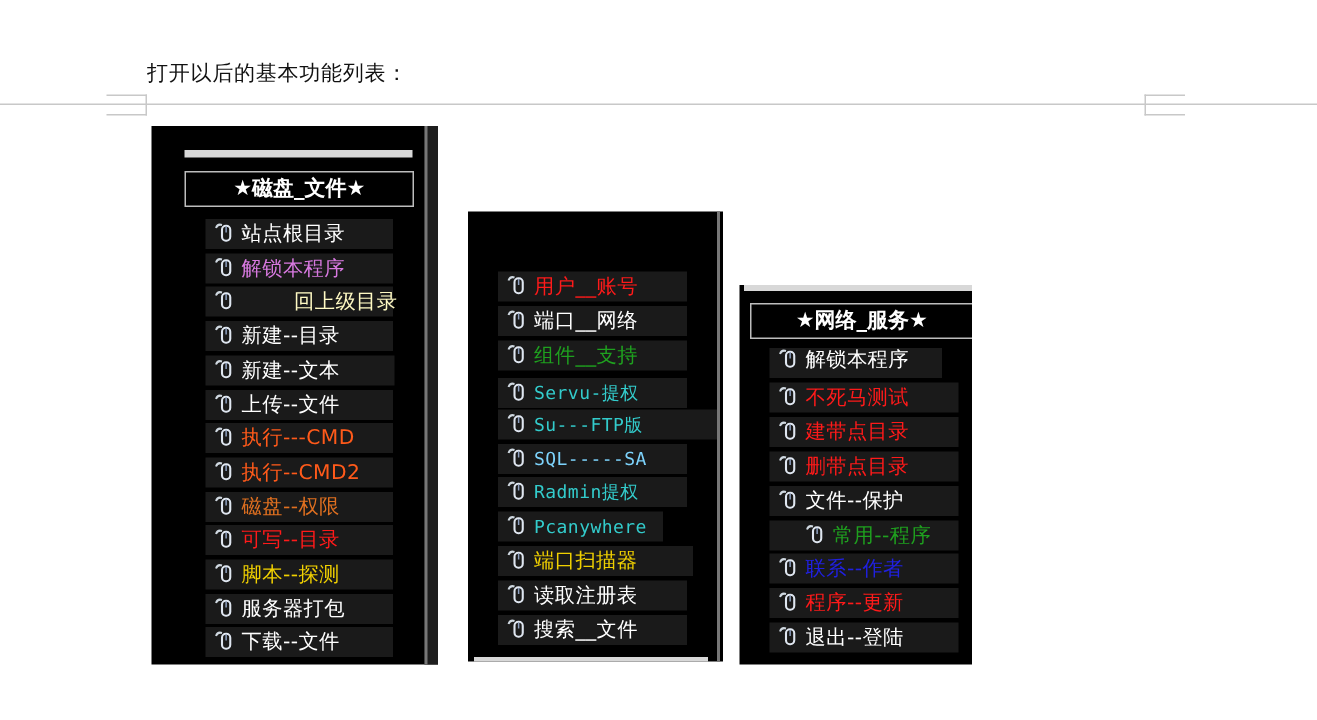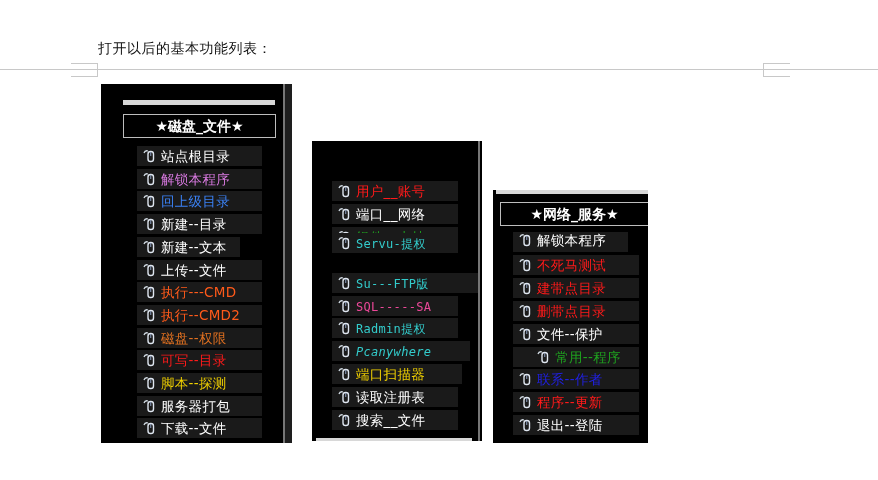--- a/index.html
+++ b/index.html
@@ -41,27 +41,27 @@
           </svg></span><span class="lbl" style="color: rgb(255, 255, 255);">站点根目录</span></div>
       <div class="item" style="left: 36px; top: 85px; width: 125px;"><span class="ic"><svg viewBox="0 0 12 14" width="12" height="14">
             <path d="M1 4 Q2 1 5 2" stroke="#cfd8e0" stroke-width="1.3" fill="none"></path>
             <rect x="5" y="2.5" width="5.5" height="10" rx="2.6" fill="none" stroke="#dfe6f0" stroke-width="1.4"></rect>
             <line x1="7.75" y1="3" x2="7.75" y2="7" stroke="#8ea0c0" stroke-width="1"></line>
           </svg></span><span class="lbl" style="color: rgb(216, 121, 224);">解锁本程序</span></div>
       <div class="item" style="left: 36px; top: 107px; width: 125px;"><span class="ic"><svg viewBox="0 0 12 14" width="12" height="14">
             <path d="M1 4 Q2 1 5 2" stroke="#cfd8e0" stroke-width="1.3" fill="none"></path>
             <rect x="5" y="2.5" width="5.5" height="10" rx="2.6" fill="none" stroke="#dfe6f0" stroke-width="1.4"></rect>
             <line x1="7.75" y1="3" x2="7.75" y2="7" stroke="#8ea0c0" stroke-width="1"></line>
-          </svg></span><span class="lbl" style="color: #3b82f6;">回上级目录</span></div>
+          </svg></span><span class="lbl" style="color: #fef9c3; margin-left: 35px;">回上级目录</span></div>
       <div class="item" style="left: 36px; top: 130px; width: 125px;"><span class="ic"><svg viewBox="0 0 12 14" width="12" height="14">
             <path d="M1 4 Q2 1 5 2" stroke="#cfd8e0" stroke-width="1.3" fill="none"></path>
             <rect x="5" y="2.5" width="5.5" height="10" rx="2.6" fill="none" stroke="#dfe6f0" stroke-width="1.4"></rect>
             <line x1="7.75" y1="3" x2="7.75" y2="7" stroke="#8ea0c0" stroke-width="1"></line>
           </svg></span><span class="lbl" style="color: rgb(255, 255, 255);">新建--目录</span></div>
-      <div class="item" style="left: 36px; top: 153px; width: 103px;"><span class="ic"><svg viewBox="0 0 12 14" width="12" height="14">
+      <div class="item" style="left: 36px; top: 153px; width: 126px;"><span class="ic"><svg viewBox="0 0 12 14" width="12" height="14">
             <path d="M1 4 Q2 1 5 2" stroke="#cfd8e0" stroke-width="1.3" fill="none"></path>
             <rect x="5" y="2.5" width="5.5" height="10" rx="2.6" fill="none" stroke="#dfe6f0" stroke-width="1.4"></rect>
             <line x1="7.75" y1="3" x2="7.75" y2="7" stroke="#8ea0c0" stroke-width="1"></line>
           </svg></span><span class="lbl" style="color: rgb(255, 255, 255);">新建--文本</span></div>
       <div class="item" style="left: 36px; top: 176px; width: 125px;"><span class="ic"><svg viewBox="0 0 12 14" width="12" height="14">
             <path d="M1 4 Q2 1 5 2" stroke="#cfd8e0" stroke-width="1.3" fill="none"></path>
             <rect x="5" y="2.5" width="5.5" height="10" rx="2.6" fill="none" stroke="#dfe6f0" stroke-width="1.4"></rect>
             <line x1="7.75" y1="3" x2="7.75" y2="7" stroke="#8ea0c0" stroke-width="1"></line>
           </svg></span><span class="lbl" style="color: rgb(255, 255, 255);">上传--文件</span></div>
       <div class="item" style="left: 36px; top: 198px; width: 125px;"><span class="ic"><svg viewBox="0 0 12 14" width="12" height="14">
@@ -113,41 +113,41 @@
       <div class="item" style="left: 20px; top: 63px; width: 126px;"><span class="ic"><svg viewBox="0 0 12 14" width="12" height="14">
             <path d="M1 4 Q2 1 5 2" stroke="#cfd8e0" stroke-width="1.3" fill="none"></path>
             <rect x="5" y="2.5" width="5.5" height="10" rx="2.6" fill="none" stroke="#dfe6f0" stroke-width="1.4"></rect>
             <line x1="7.75" y1="3" x2="7.75" y2="7" stroke="#8ea0c0" stroke-width="1"></line>
           </svg></span><span class="lbl" style="color: rgb(255, 255, 255);">端口__网络</span></div>
       <div class="item" style="left: 20px; top: 86px; width: 126px;"><span class="ic"><svg viewBox="0 0 12 14" width="12" height="14">
             <path d="M1 4 Q2 1 5 2" stroke="#cfd8e0" stroke-width="1.3" fill="none"></path>
             <rect x="5" y="2.5" width="5.5" height="10" rx="2.6" fill="none" stroke="#dfe6f0" stroke-width="1.4"></rect>
             <line x1="7.75" y1="3" x2="7.75" y2="7" stroke="#8ea0c0" stroke-width="1"></line>
           </svg></span><span class="lbl" style="color: rgb(31, 160, 31);">组件__支持</span></div>
-      <div class="item" style="left: 20px; top: 92px; width: 126px;"><span class="ic"><svg viewBox="0 0 12 14" width="12" height="14">
+      <div class="item" style="left: 20px; top: 111px; width: 126px;"><span class="ic"><svg viewBox="0 0 12 14" width="12" height="14">
             <path d="M1 4 Q2 1 5 2" stroke="#cfd8e0" stroke-width="1.3" fill="none"></path>
             <rect x="5" y="2.5" width="5.5" height="10" rx="2.6" fill="none" stroke="#dfe6f0" stroke-width="1.4"></rect>
             <line x1="7.75" y1="3" x2="7.75" y2="7" stroke="#8ea0c0" stroke-width="1"></line>
           </svg></span><span class="lbl mono" style="color: rgb(51, 204, 204);">Servu-提权</span></div>
       <div class="item" style="left: 20px; top: 132px; width: 146px;"><span class="ic"><svg viewBox="0 0 12 14" width="12" height="14">
             <path d="M1 4 Q2 1 5 2" stroke="#cfd8e0" stroke-width="1.3" fill="none"></path>
             <rect x="5" y="2.5" width="5.5" height="10" rx="2.6" fill="none" stroke="#dfe6f0" stroke-width="1.4"></rect>
             <line x1="7.75" y1="3" x2="7.75" y2="7" stroke="#8ea0c0" stroke-width="1"></line>
           </svg></span><span class="lbl mono" style="color: rgb(51, 204, 204);">Su---FTP版</span></div>
       <div class="item" style="left: 20px; top: 155px; width: 126px;"><span class="ic"><svg viewBox="0 0 12 14" width="12" height="14">
             <path d="M1 4 Q2 1 5 2" stroke="#cfd8e0" stroke-width="1.3" fill="none"></path>
             <rect x="5" y="2.5" width="5.5" height="10" rx="2.6" fill="none" stroke="#dfe6f0" stroke-width="1.4"></rect>
             <line x1="7.75" y1="3" x2="7.75" y2="7" stroke="#8ea0c0" stroke-width="1"></line>
-          </svg></span><span class="lbl mono" style="color: #ec4899; text-align: right;">SQL-----SA</span></div>
+          </svg></span><span class="lbl mono" style="color: #7dd3fc; text-align: right;">SQL-----SA</span></div>
       <div class="item" style="left: 20px; top: 177px; width: 126px;"><span class="ic"><svg viewBox="0 0 12 14" width="12" height="14">
             <path d="M1 4 Q2 1 5 2" stroke="#cfd8e0" stroke-width="1.3" fill="none"></path>
             <rect x="5" y="2.5" width="5.5" height="10" rx="2.6" fill="none" stroke="#dfe6f0" stroke-width="1.4"></rect>
             <line x1="7.75" y1="3" x2="7.75" y2="7" stroke="#8ea0c0" stroke-width="1"></line>
           </svg></span><span class="lbl mono" style="color: rgb(51, 204, 204);">Radmin提权</span></div>
-      <div class="item" style="left: 20px; top: 200px; width: 138px; font-style: italic;"><span class="ic"><svg viewBox="0 0 12 14" width="12" height="14">
+      <div class="item" style="left: 20px; top: 200px; width: 110px;"><span class="ic"><svg viewBox="0 0 12 14" width="12" height="14">
             <path d="M1 4 Q2 1 5 2" stroke="#cfd8e0" stroke-width="1.3" fill="none"></path>
             <rect x="5" y="2.5" width="5.5" height="10" rx="2.6" fill="none" stroke="#dfe6f0" stroke-width="1.4"></rect>
             <line x1="7.75" y1="3" x2="7.75" y2="7" stroke="#8ea0c0" stroke-width="1"></line>
           </svg></span><span class="lbl mono" style="color: rgb(51, 204, 204);">Pcanywhere</span></div>
       <div class="item" style="left: 20px; top: 223px; width: 130px;"><span class="ic"><svg viewBox="0 0 12 14" width="12" height="14">
             <path d="M1 4 Q2 1 5 2" stroke="#cfd8e0" stroke-width="1.3" fill="none"></path>
             <rect x="5" y="2.5" width="5.5" height="10" rx="2.6" fill="none" stroke="#dfe6f0" stroke-width="1.4"></rect>
             <line x1="7.75" y1="3" x2="7.75" y2="7" stroke="#8ea0c0" stroke-width="1"></line>
           </svg></span><span class="lbl" style="color: rgb(240, 208, 0);">端口扫描器</span></div>
       <div class="item" style="left: 20px; top: 246px; width: 126px;"><span class="ic"><svg viewBox="0 0 12 14" width="12" height="14">

